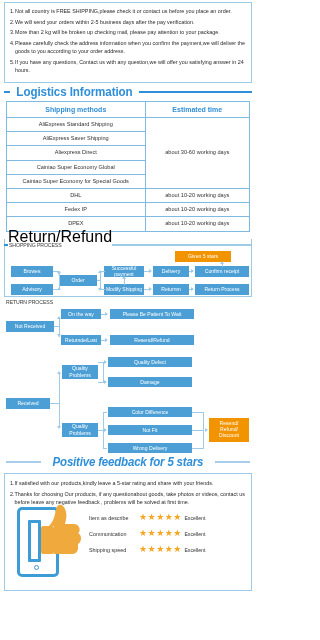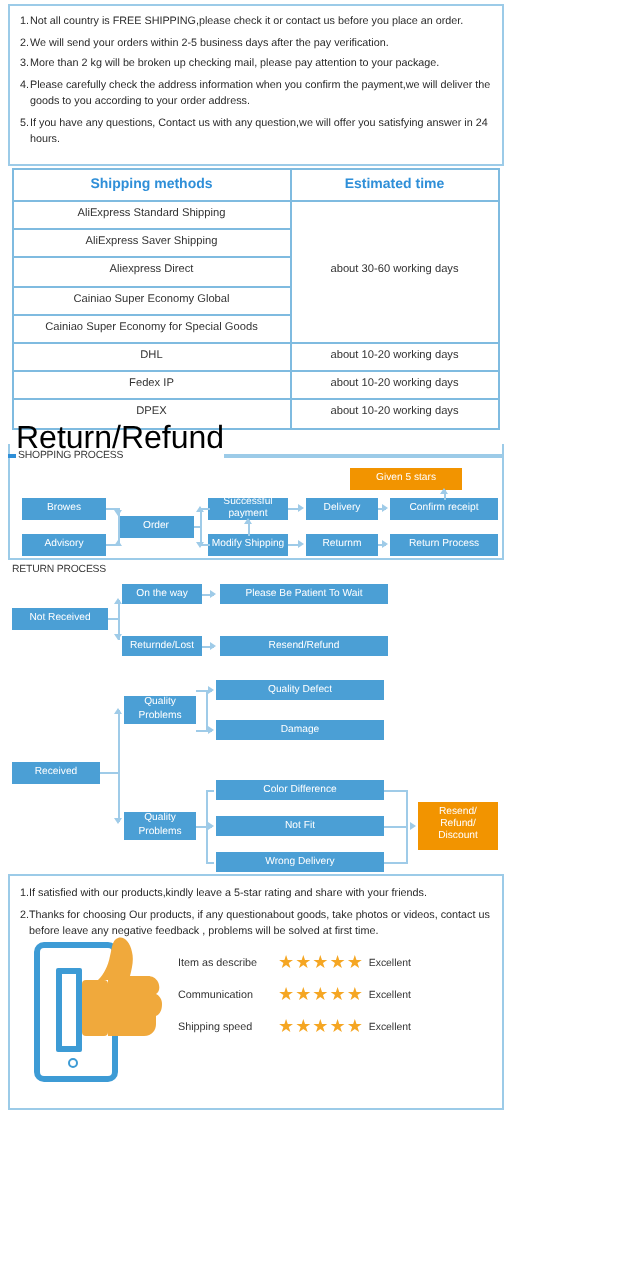--- a/index.html
+++ b/index.html
@@ -256,20 +256,25 @@
     <div class="tline">
       <span class="num">4.</span>
       <span class="txt">Please carefully check the address information when you confirm the payment,we will deliver the goods to you according to your order address.</span>
     </div>
     <div class="tline">
       <span class="num">5.</span>
       <span class="txt">If you have any questions, Contact us with any question,we will offer you satisfying answer in 24 hours.</span>
     </div>
   </div>
 
+  <div class="hdr-left">
+    <span class="rule-s"></span>
+    <span class="hdr-title2">Logistics  Information</span>
+    <span class="rule-l"></span>
+  </div>
 
   <table class="ship">
     <colgroup>
         <col class="col-a">
         <col class="col-b">
       </colgroup>
     <thead>
       <tr>
         <th>Shipping  methods</th>
         <th>Estimated  time</th>
@@ -411,20 +416,25 @@
     <span class="conn h" style="left:99px; top:115px; width:4px;"></span>
     <span class="conn h" style="left:99px; top:151px; width:4px;"></span>
 
     <span class="conn h" style="left:188px; top:115px; width:12px;"></span>
     <span class="conn h" style="left:188px; top:133px; width:12px;"></span>
     <span class="conn h" style="left:188px; top:151px; width:12px;"></span>
     <span class="conn v" style="left:199px; top:115px; height:36px;"></span>
     <span class="arrowR" style="left:201px; top:131px;"></span>
   </div>
 
+  <div class="hdr-center">
+    <span class="rule"></span>
+    <span class="hdr-title">Positive feedback for 5 stars</span>
+    <span class="rule"></span>
+  </div>
 
   <div class="fb-panel">
     <div class="fb-line">
       <span class="num">1.</span>
       <span class="txt">If satisfied with our products,kindly leave a 5-star rating and share with your friends.</span>
     </div>
     <div class="fb-line">
       <span class="num">2.</span>
       <span class="txt">Thanks for choosing Our products, if any questionabout goods, take photos or videos, contact us before leave any negative feedback , problems will be solved at first time.</span>
     </div>

